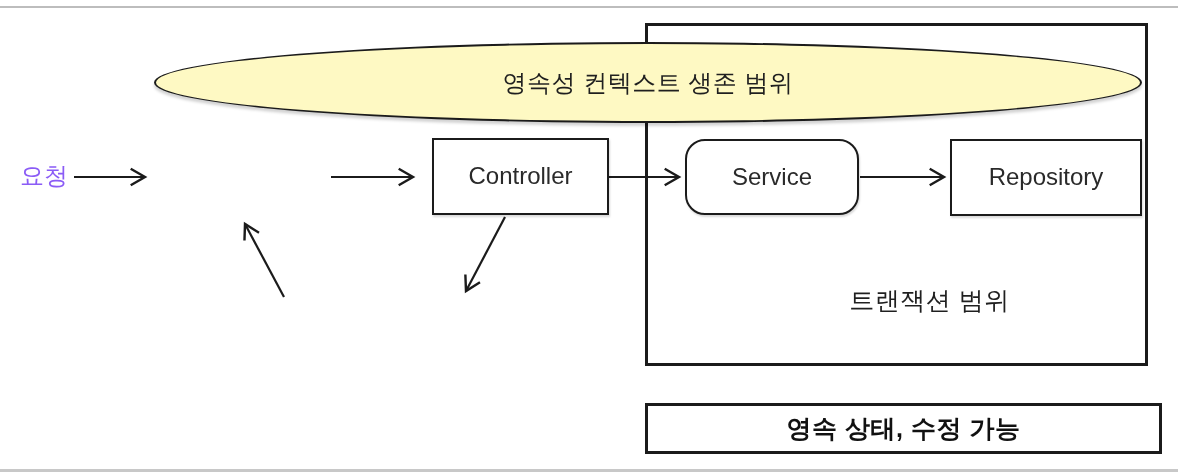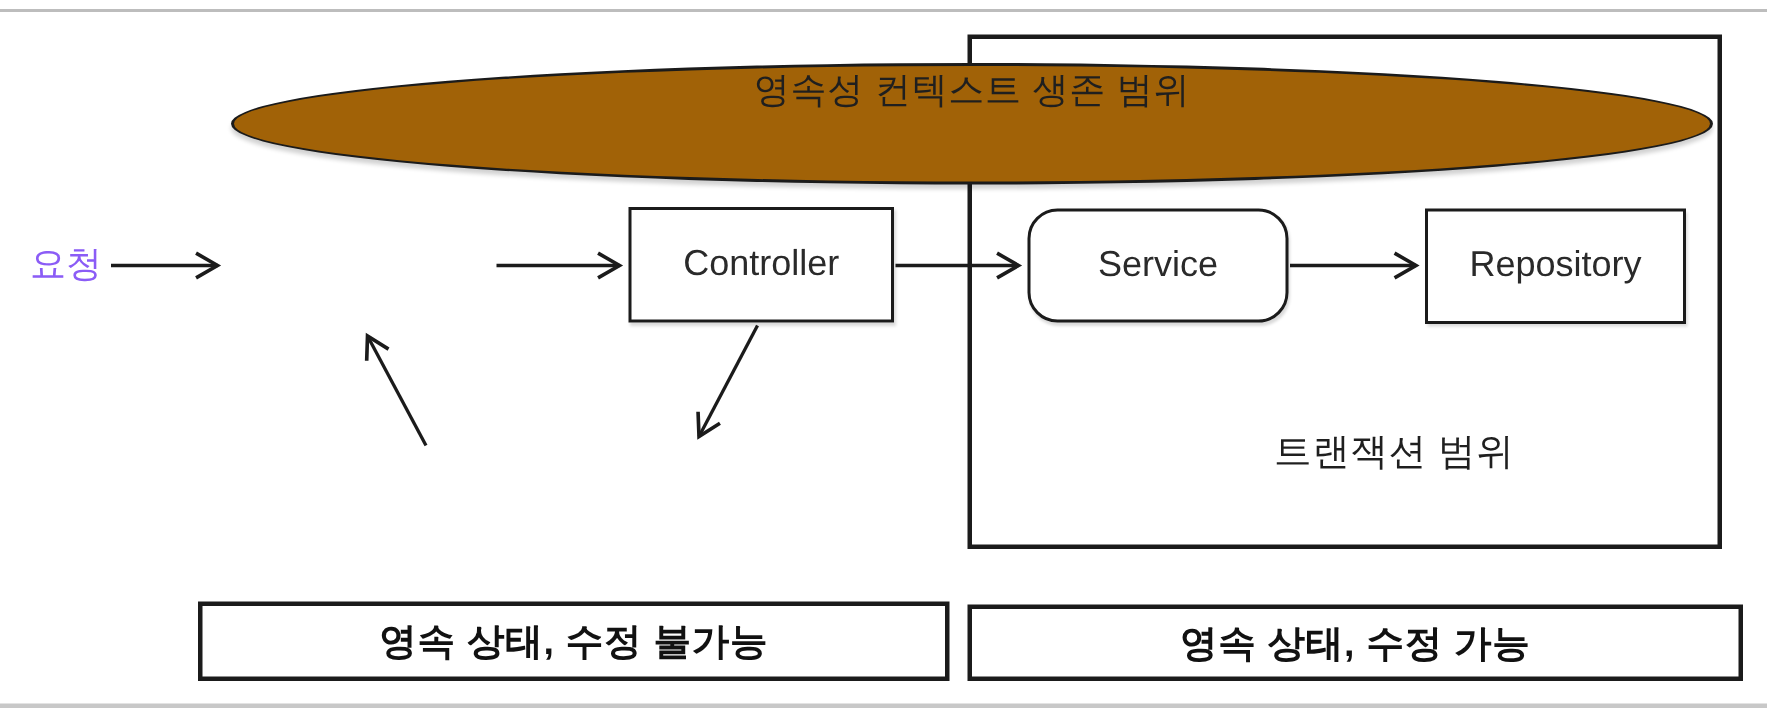--- a/index.html
+++ b/index.html
@@ -39,27 +39,27 @@
     font-size: 25px;
     letter-spacing: 0.5px;
     color: #1f1f1f;
     z-index: 2;
     padding-left: 33px;
   }
   .ellipse {
     position: absolute;
     left: 154px; top: 42px;
     width: 988px; height: 81px;
-    background: #a16207;
+    background: #fef9c3;
     border: 2.5px solid #1b1b1b;
     border-radius: 50%;
     box-sizing: border-box;
     z-index: 2;
     display: flex;
-    align-items: flex-start;
+    align-items: center;
     justify-content: center;
     box-shadow: 0 3px 3px rgba(0,0,0,0.18);
   }
   .ellipse-label {
     font-size: 24px;
     letter-spacing: 0.5px;
     color: #1f1f1f;
   }
   svg.arrows {
     position: absolute;
@@ -76,23 +76,23 @@
     justify-content: center;
     text-align: center;
     font-size: 24px;
     line-height: 1.28;
     color: #2a2a2a;
     white-space: pre-line;
     z-index: 4;
     box-shadow: 1px 2px 2px rgba(0,0,0,0.15);
   }
   .node.filter     { left: 152px; top: 138px; width: 178px; height: 78px; }
-  .node.controller { left: 419px; top: 138px; width: 177px; height: 77px; }
+  .node.controller { left: 432px; top: 138px; width: 177px; height: 77px; }
   .node.service    { left: 685px; top: 139px; width: 174px; height: 76px; border-radius: 20px; }
-  .node.repository { left: 950px; top: 139px; width: 174px; height: 77px; }
+  .node.repository { left: 950px; top: 139px; width: 192px; height: 77px; }
   .node.view       { left: 283px; top: 263px; width: 178px; height: 76px; }
 
   .request-label {
     position: absolute;
     left: 16px; top: 160px;
     width: 56px;
     text-align: center;
     font-size: 24px;
     color: #8b5cf6;
     z-index: 4;
@@ -150,20 +150,17 @@
   <div class="node controller">
     <span>Controller</span>
   </div>
   <div class="node service">
     <span>Service</span>
   </div>
   <div class="node repository">
     <span>Repository</span>
   </div>
 
-  <div class="legend-box left">
-    <span>영속 상태, 수정 불가능</span>
-  </div>
   <div class="legend-box right">
     <span>영속 상태, 수정 가능</span>
   </div>
 
 </div>
 
 </body></html>

